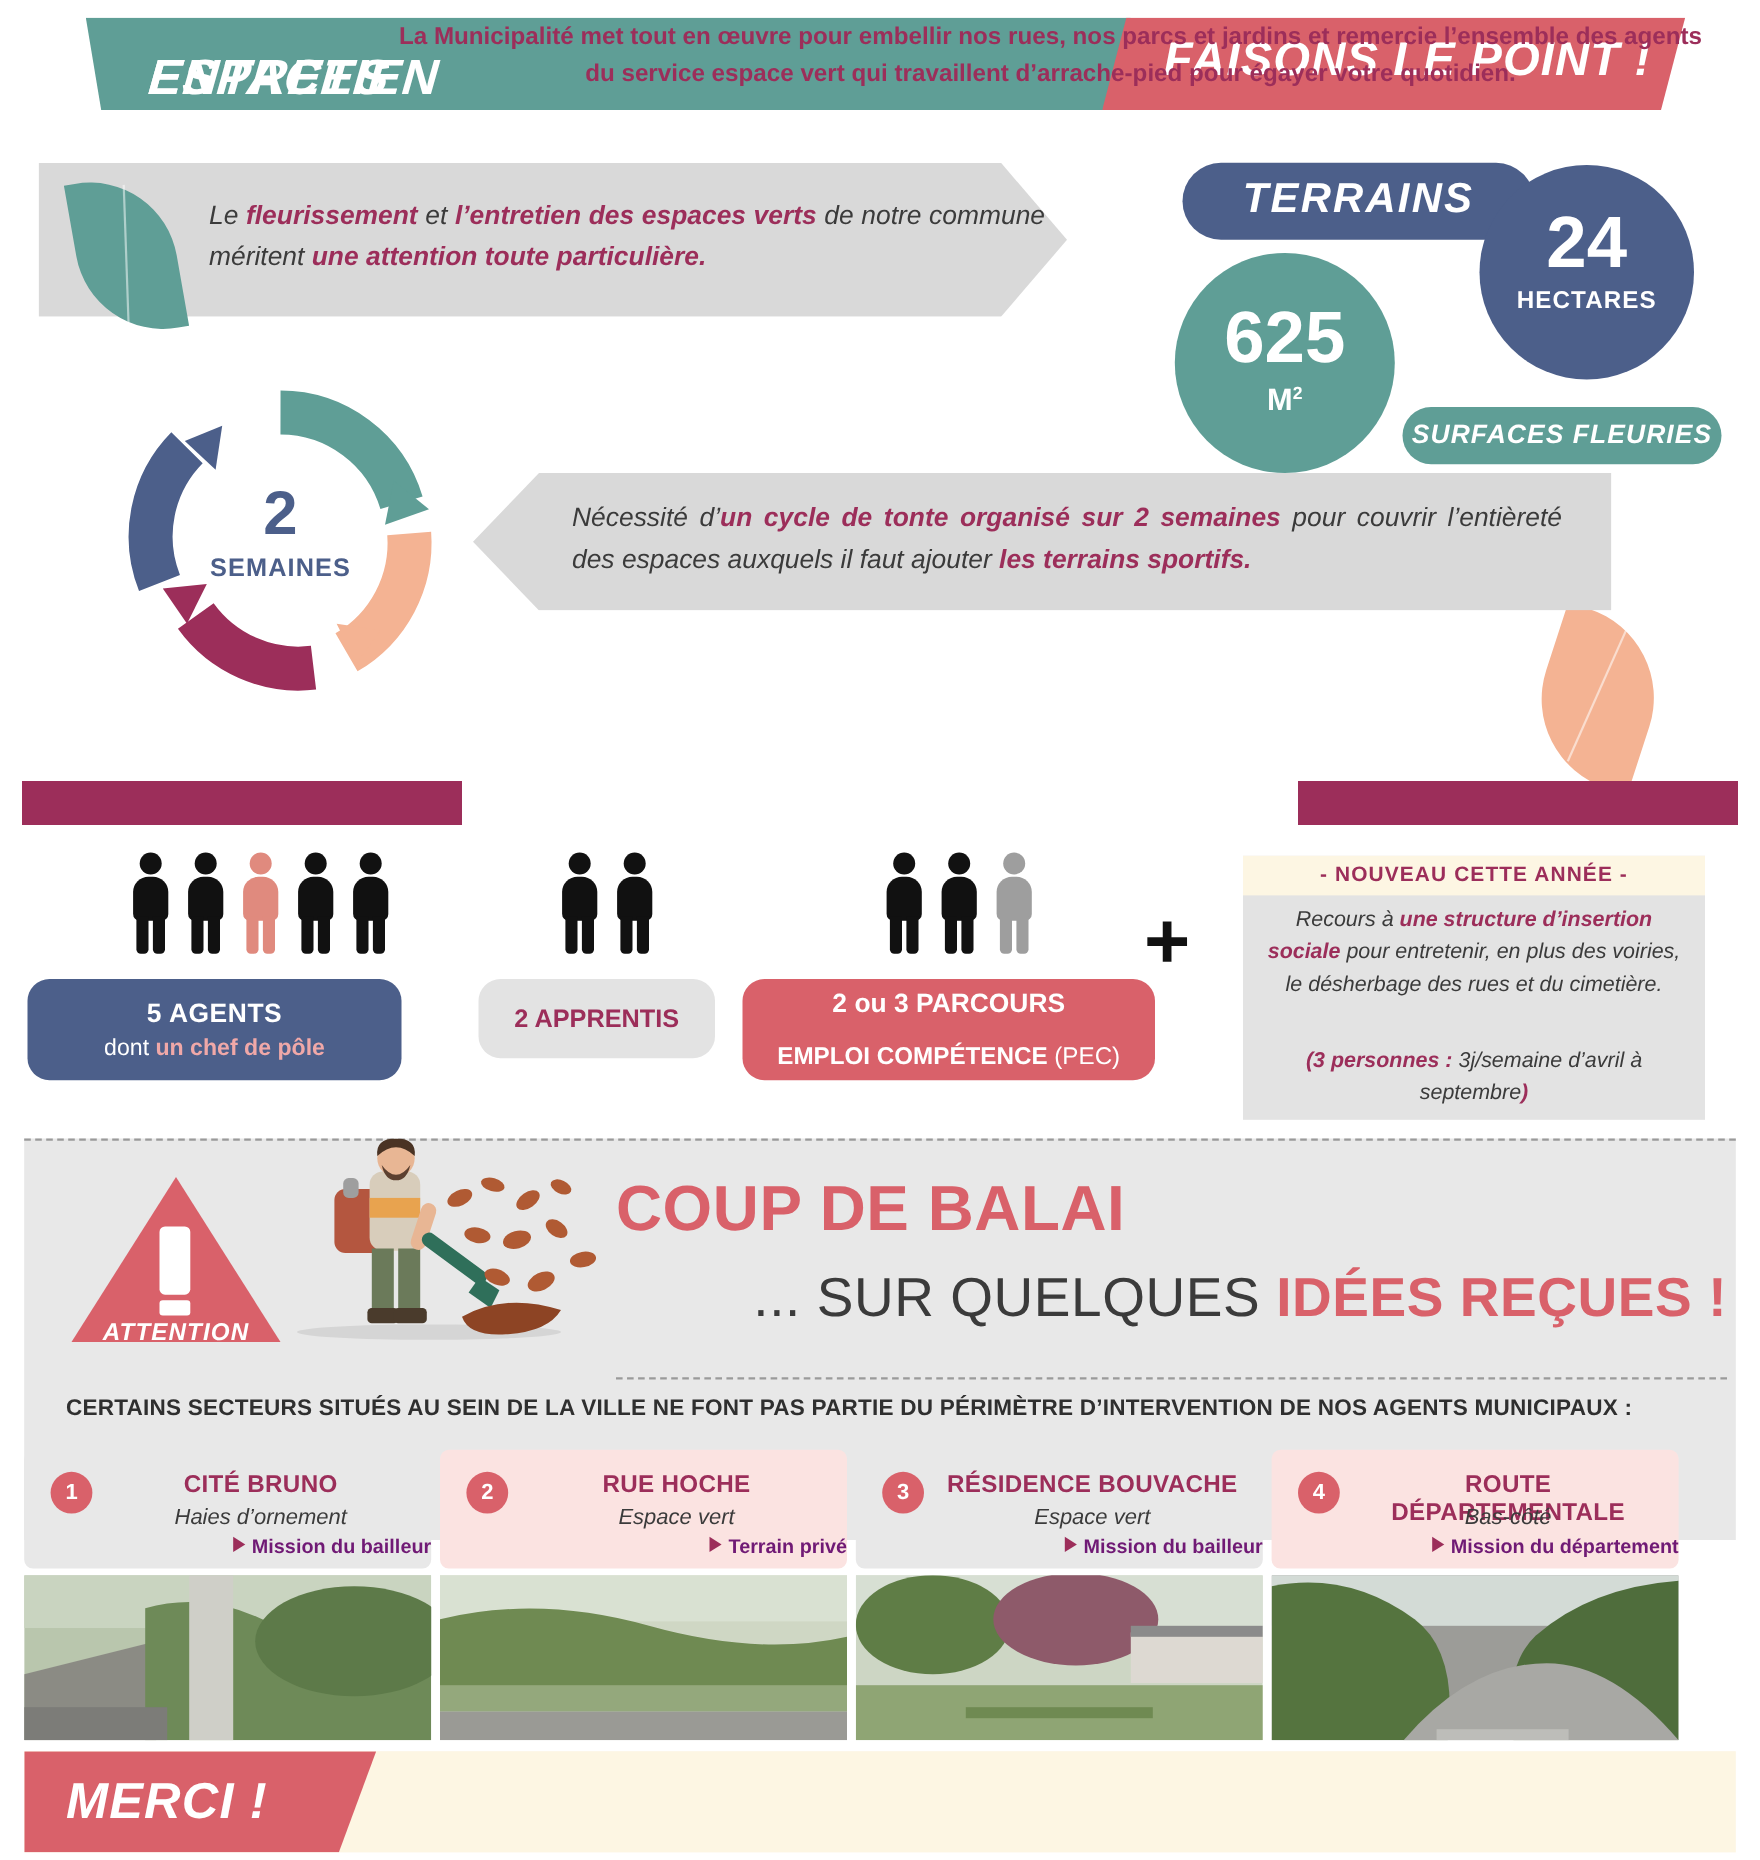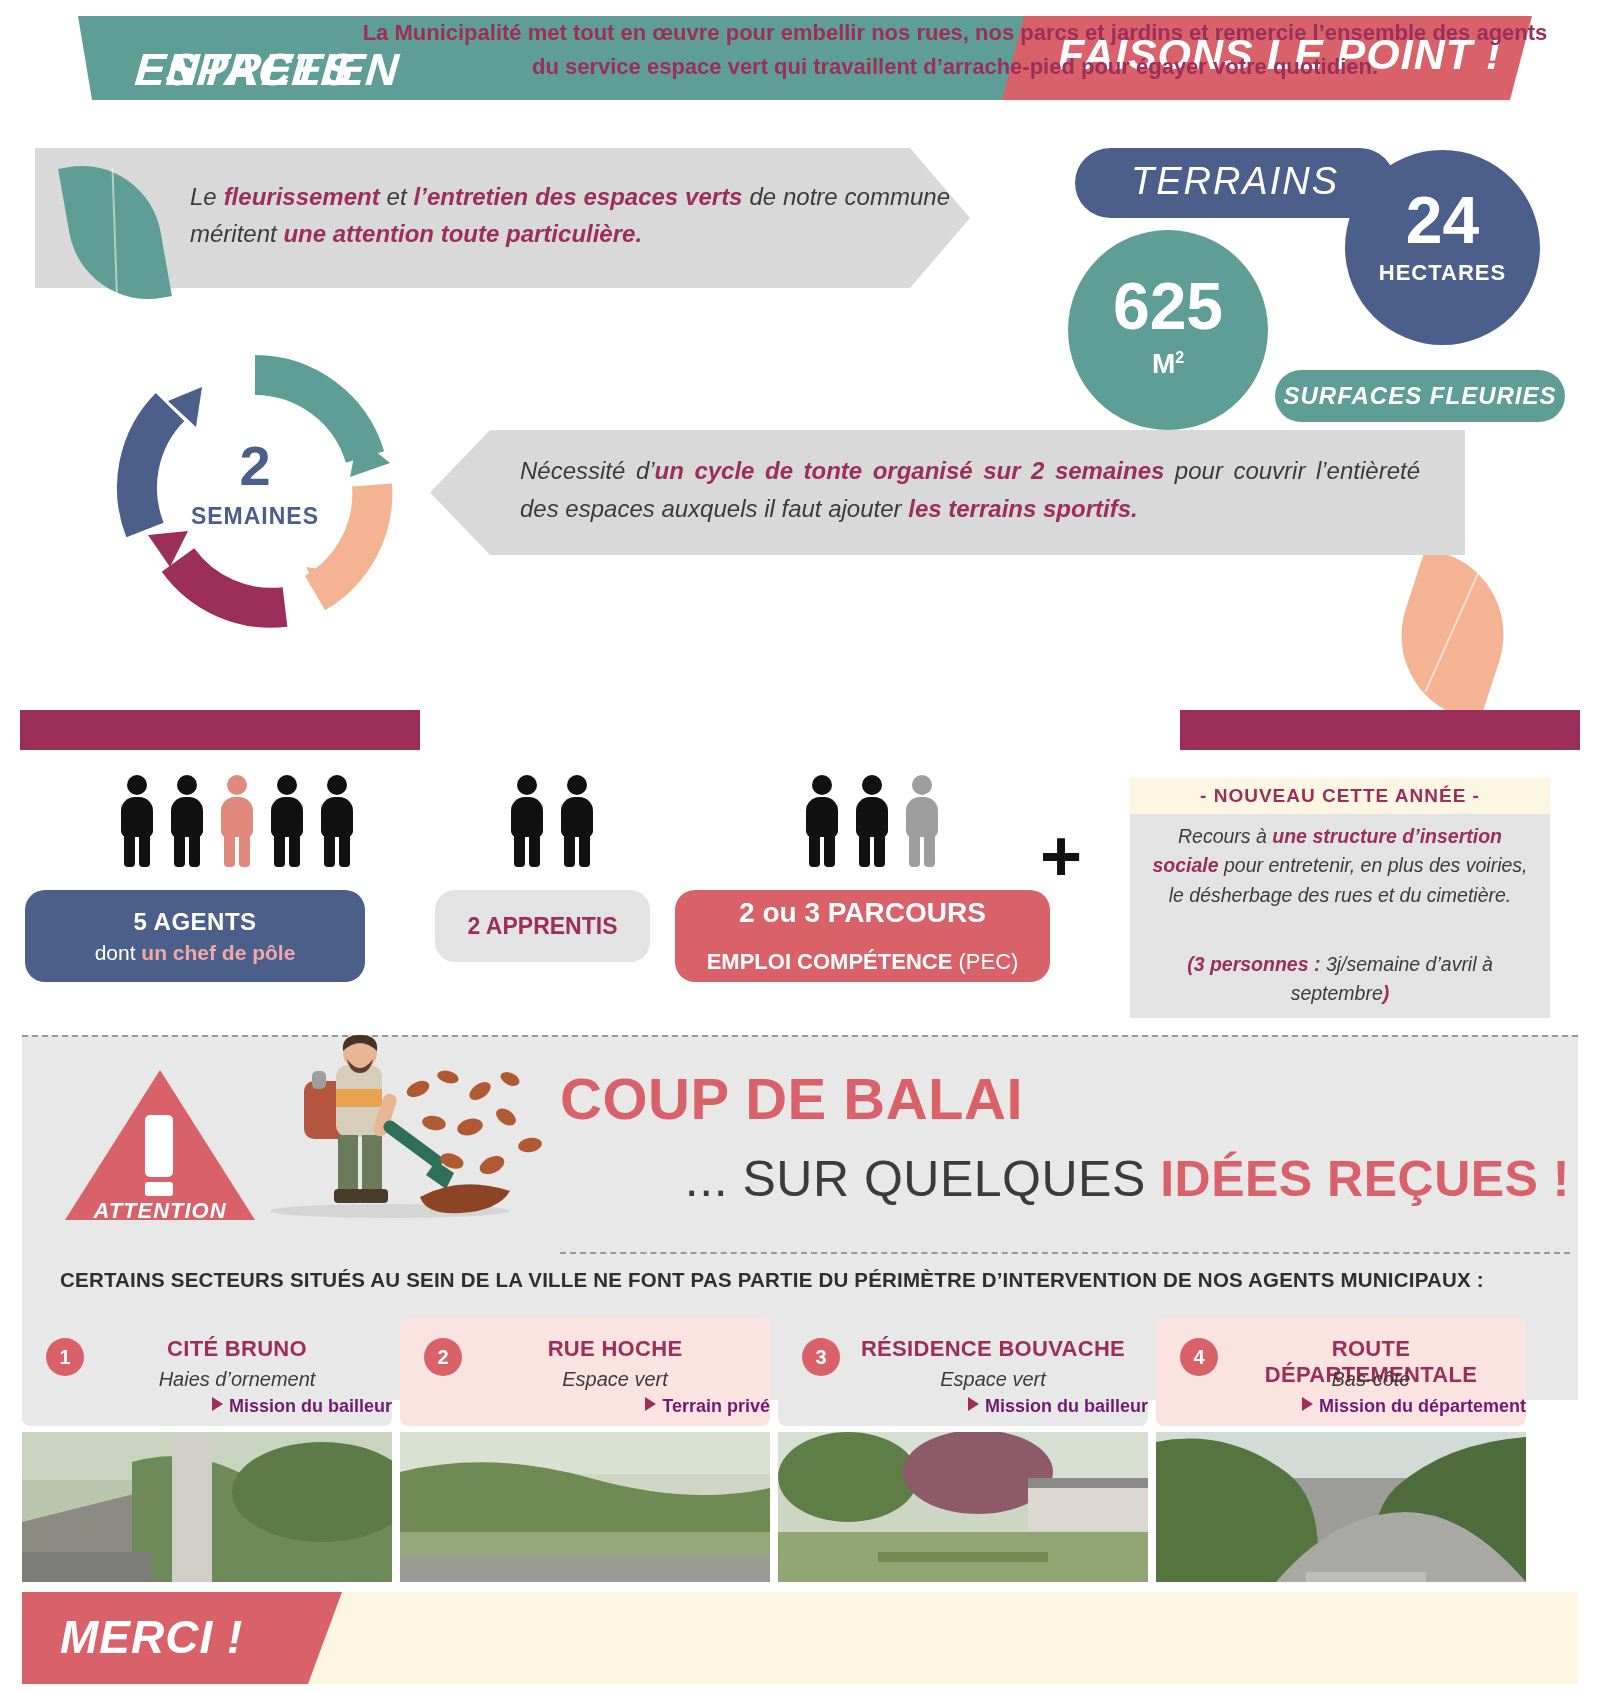--- a/index.html
+++ b/index.html
@@ -70,21 +70,21 @@
     background:rgba(255,255,255,.55); transform:rotate(6deg);
   }
 
   
   .terrains-pill {
     position:absolute; left:1075px; top:148px; width:320px; height:70px;
     background:#4c5f8a; border-radius:36px;
   }
   .terrains-pill span {
     position:absolute; left:0; top:12px; width:320px; text-align:center;
-    color:#fff; font-size:38px; font-weight:normal; font-style:italic; letter-spacing:2px;
+    color:#fff; font-size:38px; font-weight:bold; font-style:italic; letter-spacing:2px;
   }
   .circle-24 {
     position:absolute; left:1345px; top:150px; width:195px; height:195px;
     background:#4c5f8a; border-radius:50%;
   }
   .circle-24 .num { position:absolute; top:32px; left:0; width:195px; text-align:center; color:#fff; font-size:66px; font-weight:bold; }
   .circle-24 .unit { position:absolute; top:110px; left:0; width:195px; text-align:center; color:#fff; font-size:22px; font-weight:bold; letter-spacing:1px; }
   .circle-625 {
     position:absolute; left:1068px; top:230px; width:200px; height:200px;
     background:#5f9e96; border-radius:50%;
@@ -142,21 +142,21 @@
   .pill1 .l1 { color:#fff; font-size:24px; font-weight:bold; letter-spacing:.5px; }
   .pill1 .l2 { color:#fff; font-size:21px; margin-top:5px; }
   .pill1 .l2 b { color:#f0a8a8; font-weight:bold; }
 
   .grp2 { left:505px; top:775px; }
   .pill2 { left:435px; top:890px; width:215px; height:72px; background:#e3e3e3; }
   .pill2 .l1 { color:#9c2e5a; font-size:23px; font-weight:bold; }
 
   .grp3 { left:800px; top:775px; }
   .pill3 { left:675px; top:890px; width:375px; height:92px; background:#d9616a; }
-  .pill3 .l1 { color:#fff; font-size:28px; font-weight:bold; }
+  .pill3 .l1 { color:#fff; font-size:24px; font-weight:bold; }
   .pill3 .l2 { color:#fff; font-size:22px; font-weight:bold; margin-top:20px; }
   .pill3 .l2 .light { font-weight:normal; }
 
   .plus { position:absolute; left:1040px; top:815px; font-size:72px; font-weight:bold; color:#111; }
 
   .new-box { position:absolute; left:1130px; top:778px; width:420px; height:240px; background:#e3e3e3; }
   .new-box .nb-head { position:absolute; left:0; top:0; width:420px; height:36px; background:#fdf6e3; }
   .new-box .nb-head span { display:block; text-align:center; line-height:36px; font-size:19px; font-weight:bold; color:#9c2e5a; letter-spacing:1px; }
   .new-box .nb-body { position:absolute; left:22px; top:44px; width:376px; text-align:center; font-size:19.5px; font-style:italic; color:#3b3b3b; line-height:1.5; }
   .new-box .nb-body b { color:#9c2e5a; font-weight:bold; }

